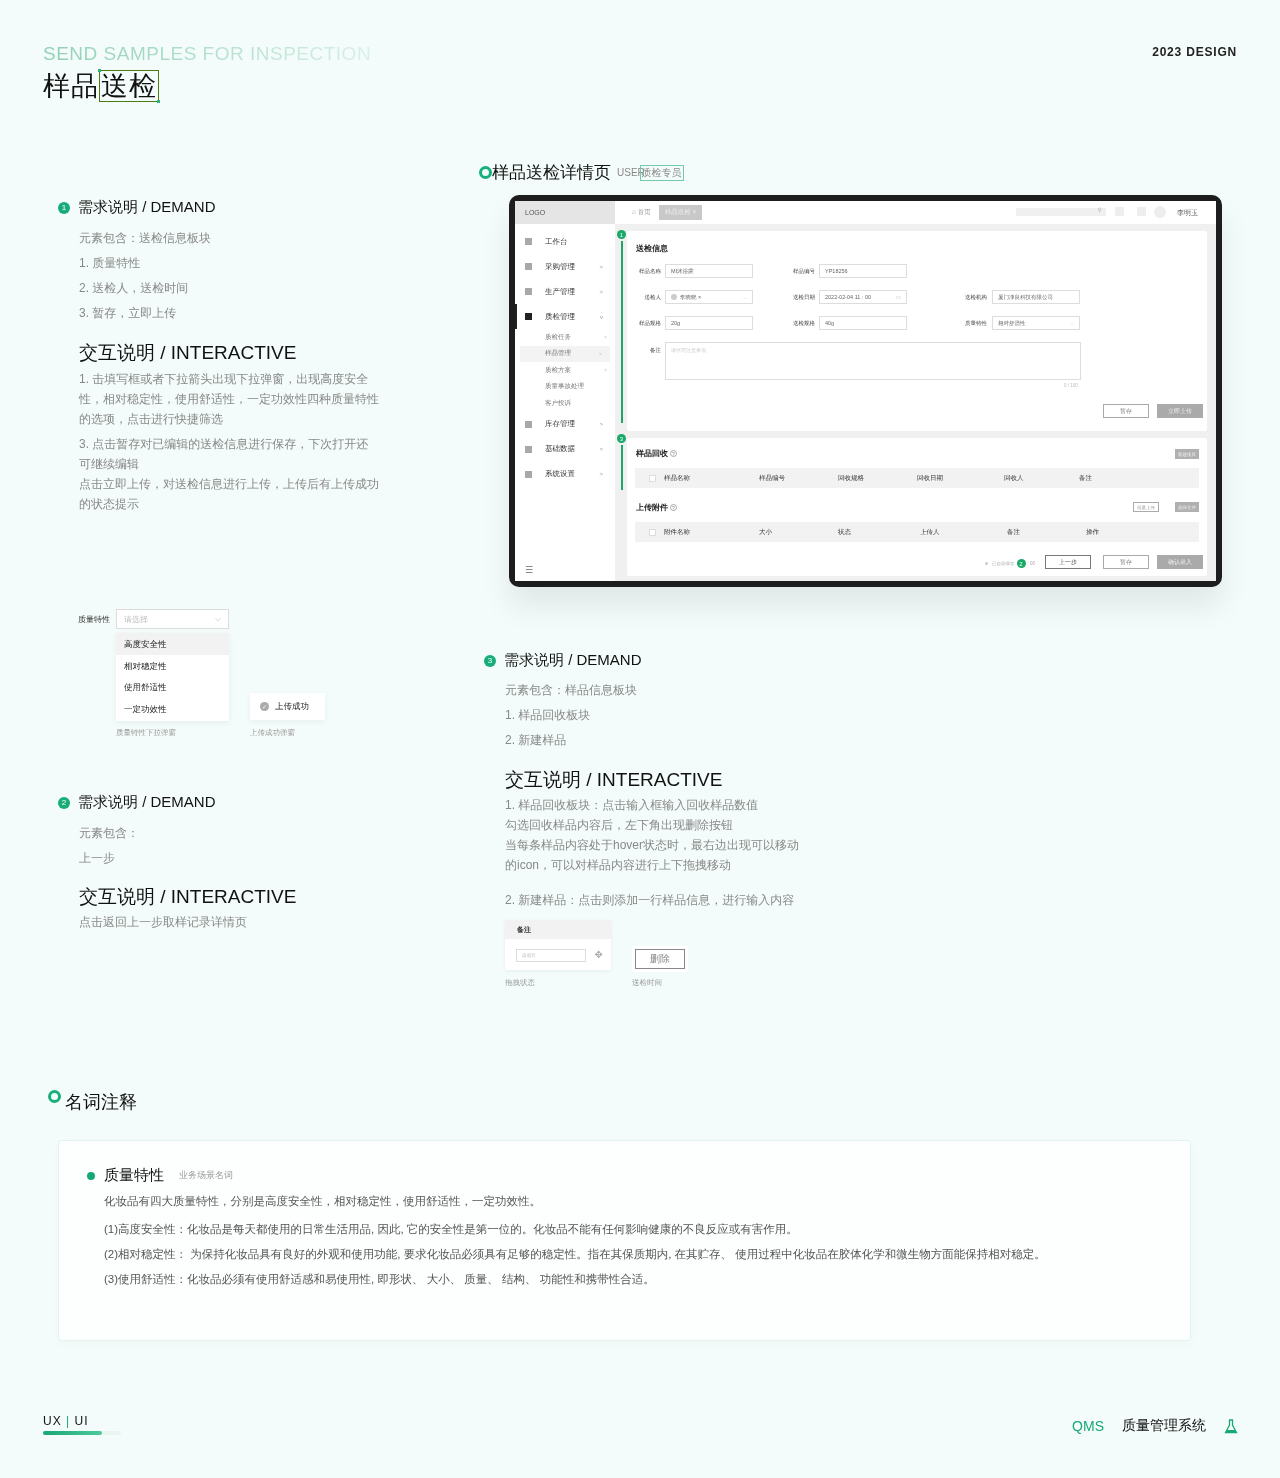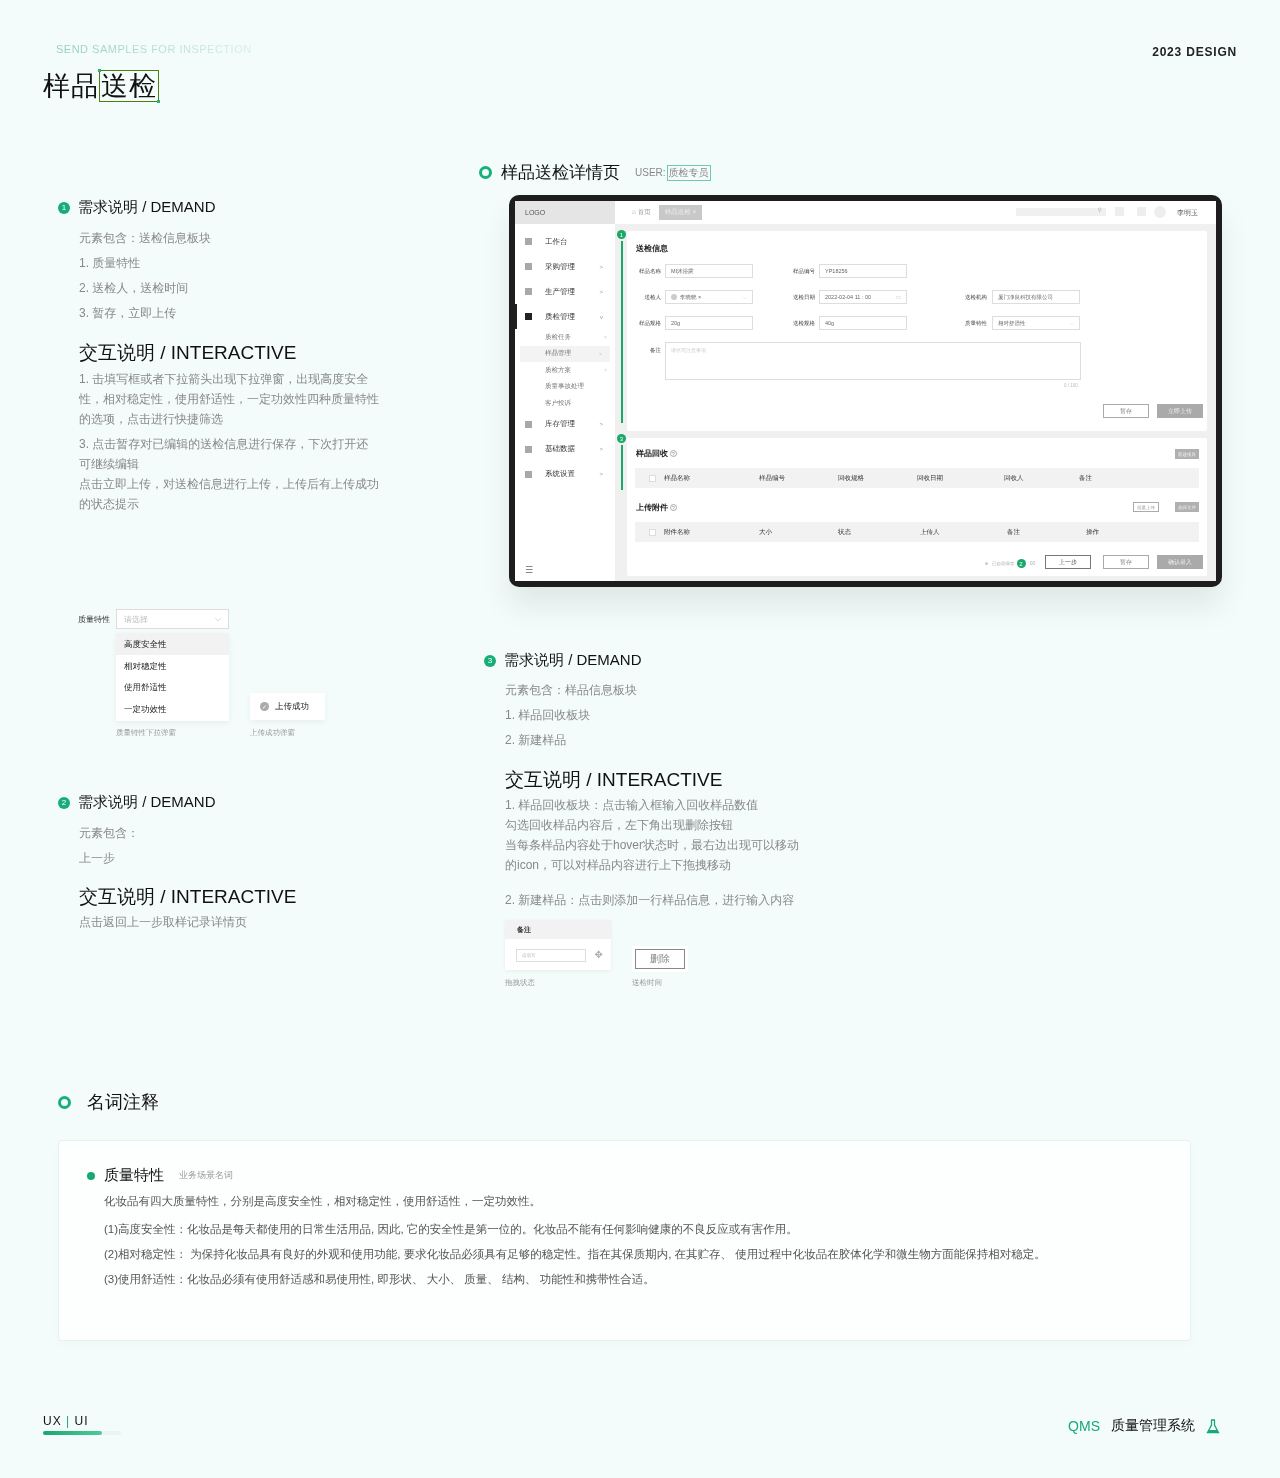--- a/index.html
+++ b/index.html
@@ -1,18 +1,18 @@
 <!DOCTYPE html>
 <html><head>
 <meta charset="utf-8">
 <style>
 *{box-sizing:border-box;margin:0;padding:0}
 body{width:1280px;height:1478px;background:#f3fcfa;font-family:"Liberation Sans","DejaVu Sans",sans-serif;color:#222;position:relative;overflow:hidden}
 .abs{position:absolute}
-.en-title{left:56px;top:43px;font-size:11px;letter-spacing:0.5px;background:linear-gradient(90deg,#8fcfb4,#d9efe8);-webkit-background-clip:text;background-clip:text;color:transparent}
+.en-title{left:43px;top:43px;font-size:19px;letter-spacing:0.5px;background:linear-gradient(90deg,#8fcfb4,#d9efe8);-webkit-background-clip:text;background-clip:text;color:transparent}
 .cn-title{left:43px;top:68px;font-size:27px;color:#111;letter-spacing:1px}
 .cn-title .hl{border:1px solid #4d7c0f;padding:0 1px;position:relative}
 .cn-title .hl::before,.cn-title .hl::after{content:"";position:absolute;width:3px;height:3px;background:#2bb27e;top:-2px;left:-2px}
 .cn-title .hl::after{left:auto;right:-2px;top:auto;bottom:-2px}
 .year{right:43px;top:45px;font-size:12px;font-weight:bold;letter-spacing:0.8px;color:#222}
 
 .num-badge{display:inline-flex;width:12px;height:12px;border-radius:50%;background:#17ad78;color:#fff;font-size:8px;align-items:center;justify-content:center;vertical-align:middle}
 .sec-h{font-size:15px;color:#111;display:flex;align-items:center;gap:8px}
 .sec-h2{font-size:19px;color:#111}
 .desc{font-size:12px;color:#888;line-height:20px}
@@ -78,31 +78,31 @@
 
 .gloss-card{left:58px;top:1140px;width:1133px;height:201px;background:#fcfffe;border:1px solid #e3f3ee;border-radius:4px;box-shadow:0 4px 12px rgba(0,0,0,0.02)}
 .gdot{width:8px;height:8px;border-radius:50%;background:#18a874;display:inline-block}
 .g-text{font-size:11.5px;color:#555;line-height:25px}
 
 .footer-l{left:43px;top:1414px;font-size:12px;color:#111;letter-spacing:1px}
 .footer-l .bar{color:#18a874}
 .prog{left:43px;top:1431px;width:78px;height:4px;background:#e8f5f0;border-radius:2px}
 .prog-fill{height:100%;background:linear-gradient(90deg,#17a874,#4fc99a);border-radius:2px}
 .prog-txt{left:126px;top:1508px;font-size:12px;color:#888}
-.footer-r{right:60px;top:1417px;font-size:14px;color:#111;display:flex;align-items:center;gap:11px}
+.footer-r{right:42px;top:1417px;font-size:14px;color:#111;display:flex;align-items:center;gap:18px}
 .footer-r .qms{color:#18a874}
 </style>
 </head>
 <body>
 
 <div class="abs en-title">SEND SAMPLES FOR INSPECTION</div>
 <div class="abs cn-title"><span>样品</span><span class="hl">送检</span></div>
 <div class="abs year">2023 DESIGN</div>
 
-<div class="abs" style="left:479px;top:161px;display:flex;align-items:center;gap:9px">
+<div class="abs" style="left:479px;top:161px;display:flex;align-items:center;">
   <span class="ring"></span>
   <span style="font-size:17px;color:#111">样品送检详情页</span>
   <span style="font-size:10px;color:#888;margin-left:6px">USER:</span>
   <span style="font-size:10px;color:#888;border:1px solid #6fcca8;padding:0 1px;margin-left:-8px">质检专员</span>
 </div>
 
 <div class="abs" style="left:58px;top:198px">
   <div class="sec-h">
       <span class="num-badge">1</span>
       <span>需求说明 / DEMAND</span>
@@ -336,21 +336,21 @@
   <div class="drag-head">备注</div>
   <div class="drag-inp">请填写</div>
   <div class="drag-ic">✥</div>
 </div>
 <div class="abs cap" style="left:505px;top:978px">拖拽状态</div>
 <div class="abs del-wrap">
   <div class="del-btn">删除</div>
 </div>
 <div class="abs cap" style="left:632px;top:978px">送检时间</div>
 
-<div class="abs" style="left:58px;top:1090px;display:flex;align-items:center;gap:16px">
+<div class="abs" style="left:48px;top:1090px;display:flex;gap:4px">
   <span class="ring"></span>
   <span style="font-size:18px;color:#111">名词注释</span>
 </div>
 <div class="abs gloss-card">
   <div style="position:absolute;left:28px;top:25px;display:flex;align-items:center;gap:9px">
     <span class="gdot"></span>
     <span style="font-size:15px;color:#111">质量特性</span>
     <span style="font-size:9px;color:#999;margin-left:6px">业务场景名词</span>
   </div>
   <div class="g-text" style="position:absolute;left:45px;top:48px">

